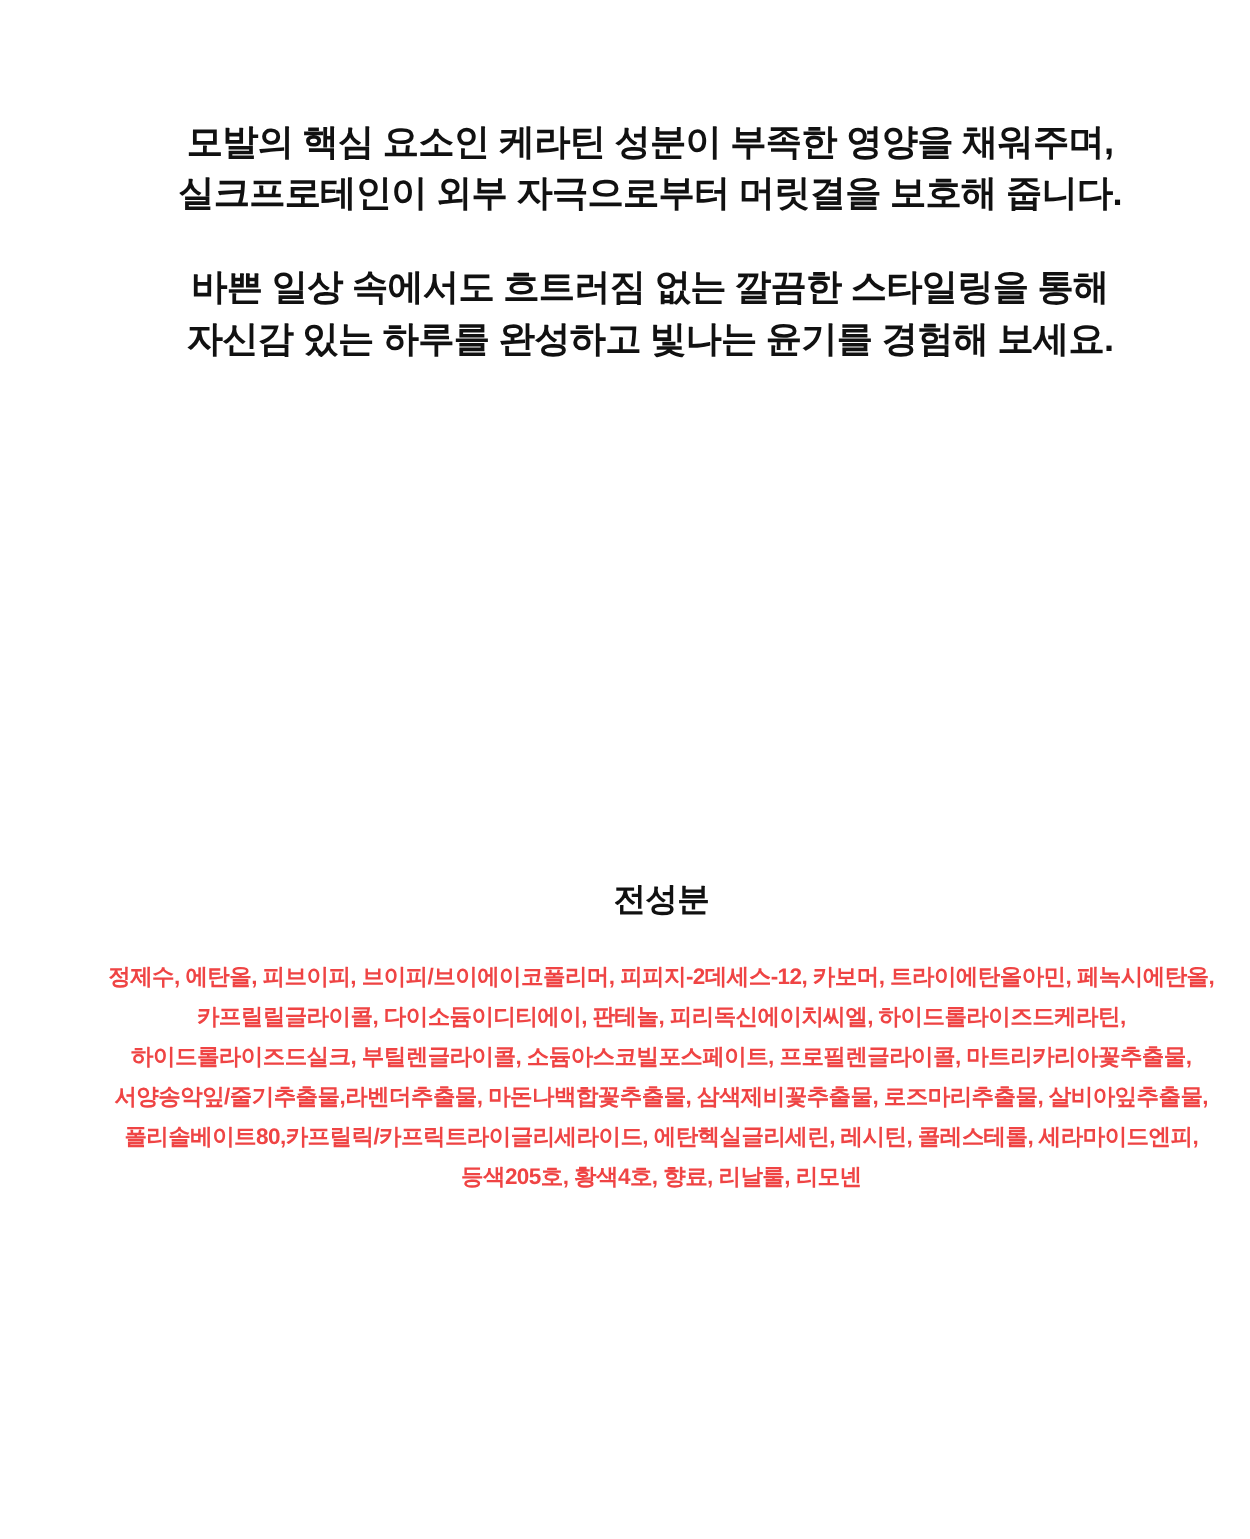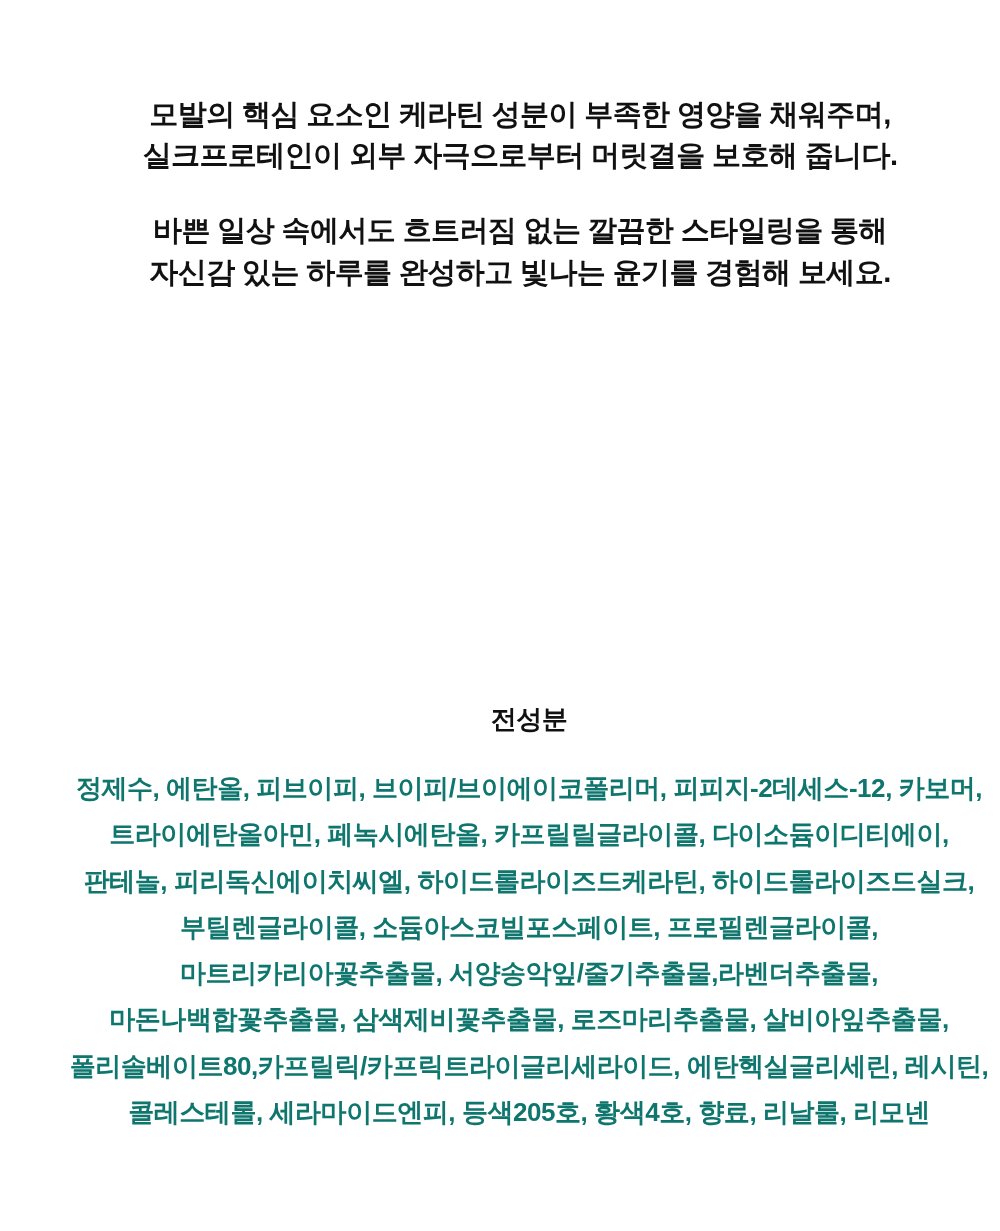--- a/index.html
+++ b/index.html
@@ -56,25 +56,25 @@
   .ingredients-title {
     font-size: 26px;
     font-weight: 700;
     letter-spacing: -0.5px;
     color: #111111;
     margin: 0 0 28px 0;
   }
   .ingredients-body {
     margin: 0 auto;
     width: 920px;
-    font-size: 26px;
+    font-size: 18px;
     line-height: 1.78;
     font-weight: 700;
     letter-spacing: -0.45px;
-    color: #0f766e;
+    color: #ef4444;
     word-break: keep-all;
   }
 </style>
 </head>
 <body>
 
 <div class="page">
 
   <div class="copy-block">
     <p class="copy-para">모발의 핵심 요소인 케라틴 성분이 부족한 영양을 채워주며,

